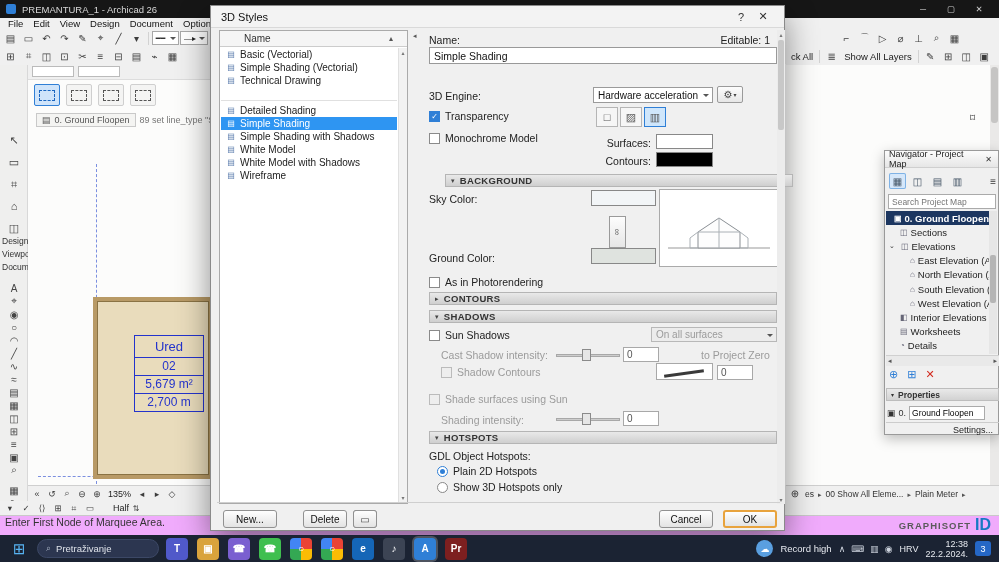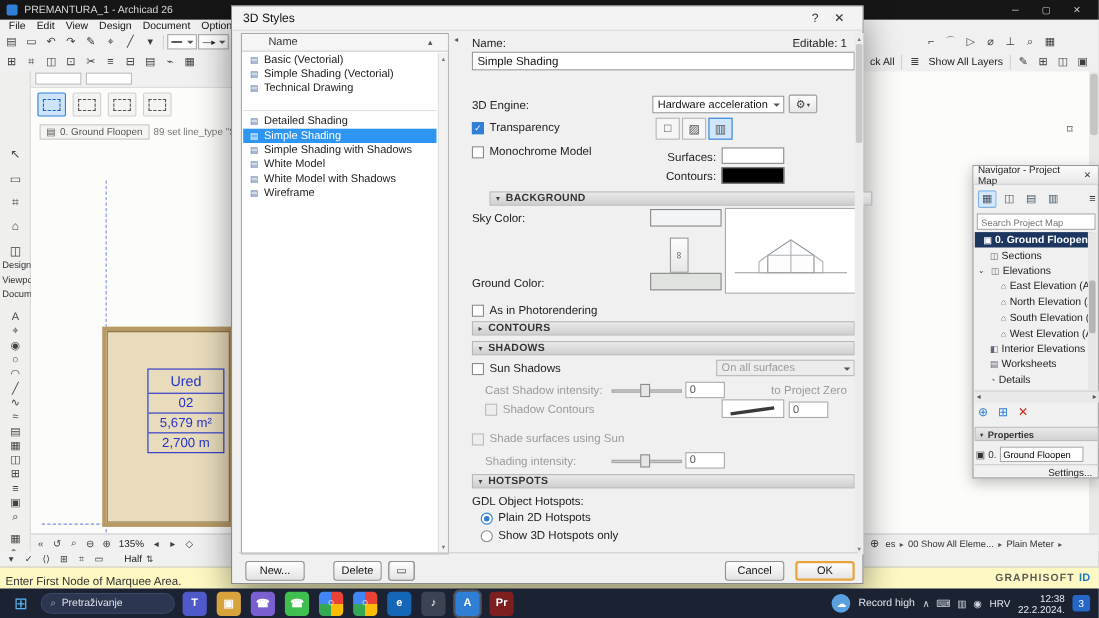--- a/index.html
+++ b/index.html
@@ -63,24 +63,24 @@
 
 .zoomrow{position:absolute;left:28px;top:485px;width:182px;height:16px;background:#f0f0f0;border-top:1px solid #cfcfcf;display:flex;align-items:center;gap:1px;padding:0 2px;z-index:2}
 .zoomrow .ticon{width:14px;font-size:9px}
 .zoomtext{font-size:9px;color:#222;padding:0 3px}
 .statusright{position:absolute;left:786px;top:485px;width:213px;height:16px;background:#f0f0f0;border-top:1px solid #cfcfcf;display:flex;align-items:center;gap:2px;font-size:8.5px;color:#333;padding:0 3px;z-index:2}
 .seg{white-space:nowrap;overflow:hidden;padding:0 2px}
 .chev{font-size:7px;color:#555}
 .trackerrow{position:absolute;left:0;top:501px;width:210px;height:14px;background:#f0f0f0;display:flex;align-items:center;gap:2px;padding:0 3px;z-index:2}
 .trackerrow .ticon{width:14px;height:12px;font-size:8.5px}
 .tracklabel{font-size:9px;color:#222;margin-left:14px}
-.statusbar{position:absolute;left:0;top:515px;width:999px;height:20px;background:#fef9c3;border-top:1px solid #c9c9c9;display:flex;align-items:flex-end;padding:0 5px;font-size:10.5px;color:#333;z-index:2}
+.statusbar{position:absolute;left:0;top:515px;width:999px;height:20px;background:#f0abfc;border-top:1px solid #c9c9c9;display:flex;align-items:flex-start;padding:0 5px;font-size:10.5px;color:#333;z-index:2}
 .brand{position:absolute;left:884px;top:515px;width:115px;height:20px;display:flex;align-items:center;justify-content:flex-end;gap:4px;padding-right:8px;z-index:2}
 .brand .bn{font-size:9.5px;font-weight:bold;letter-spacing:1px;color:#5a5a5a}
-.brand .bi{font-size:10px;font-weight:bold;color:#1779c4}
+.brand .bi{font-size:16px;font-weight:bold;color:#1779c4}
 
 
 .dialog{position:absolute;left:210px;top:5px;width:575px;height:526px;background:#f0f0f0;border:1px solid #8a8a8a;box-shadow:0 12px 30px rgba(0,0,0,.45);z-index:10;font-size:10.5px}
 .dlg-title{height:22px;display:flex;align-items:center;padding:0 10px;font-size:11px;color:#111;border-bottom:1px solid #d9d9d9;background:#f3f3f3}
 .dlg-help{margin-left:auto;width:22px;text-align:center;color:#333}
 .dlg-close{width:22px;text-align:center;color:#333}
 .style-list{position:absolute;left:8px;top:24px;width:189px;height:474px;background:#fff;border:1px solid #aaa}
 .list-head{height:16px;border-bottom:1px solid #ccc;background:#f5f5f5;font-size:10px;color:#333;display:flex;align-items:center;padding:0 6px 0 24px}
 .list-head .sort{margin-left:auto;font-size:8px;color:#555;padding-right:8px}
 .list-body{position:absolute;left:1px;top:17px;right:10px;bottom:1px;overflow:hidden}

